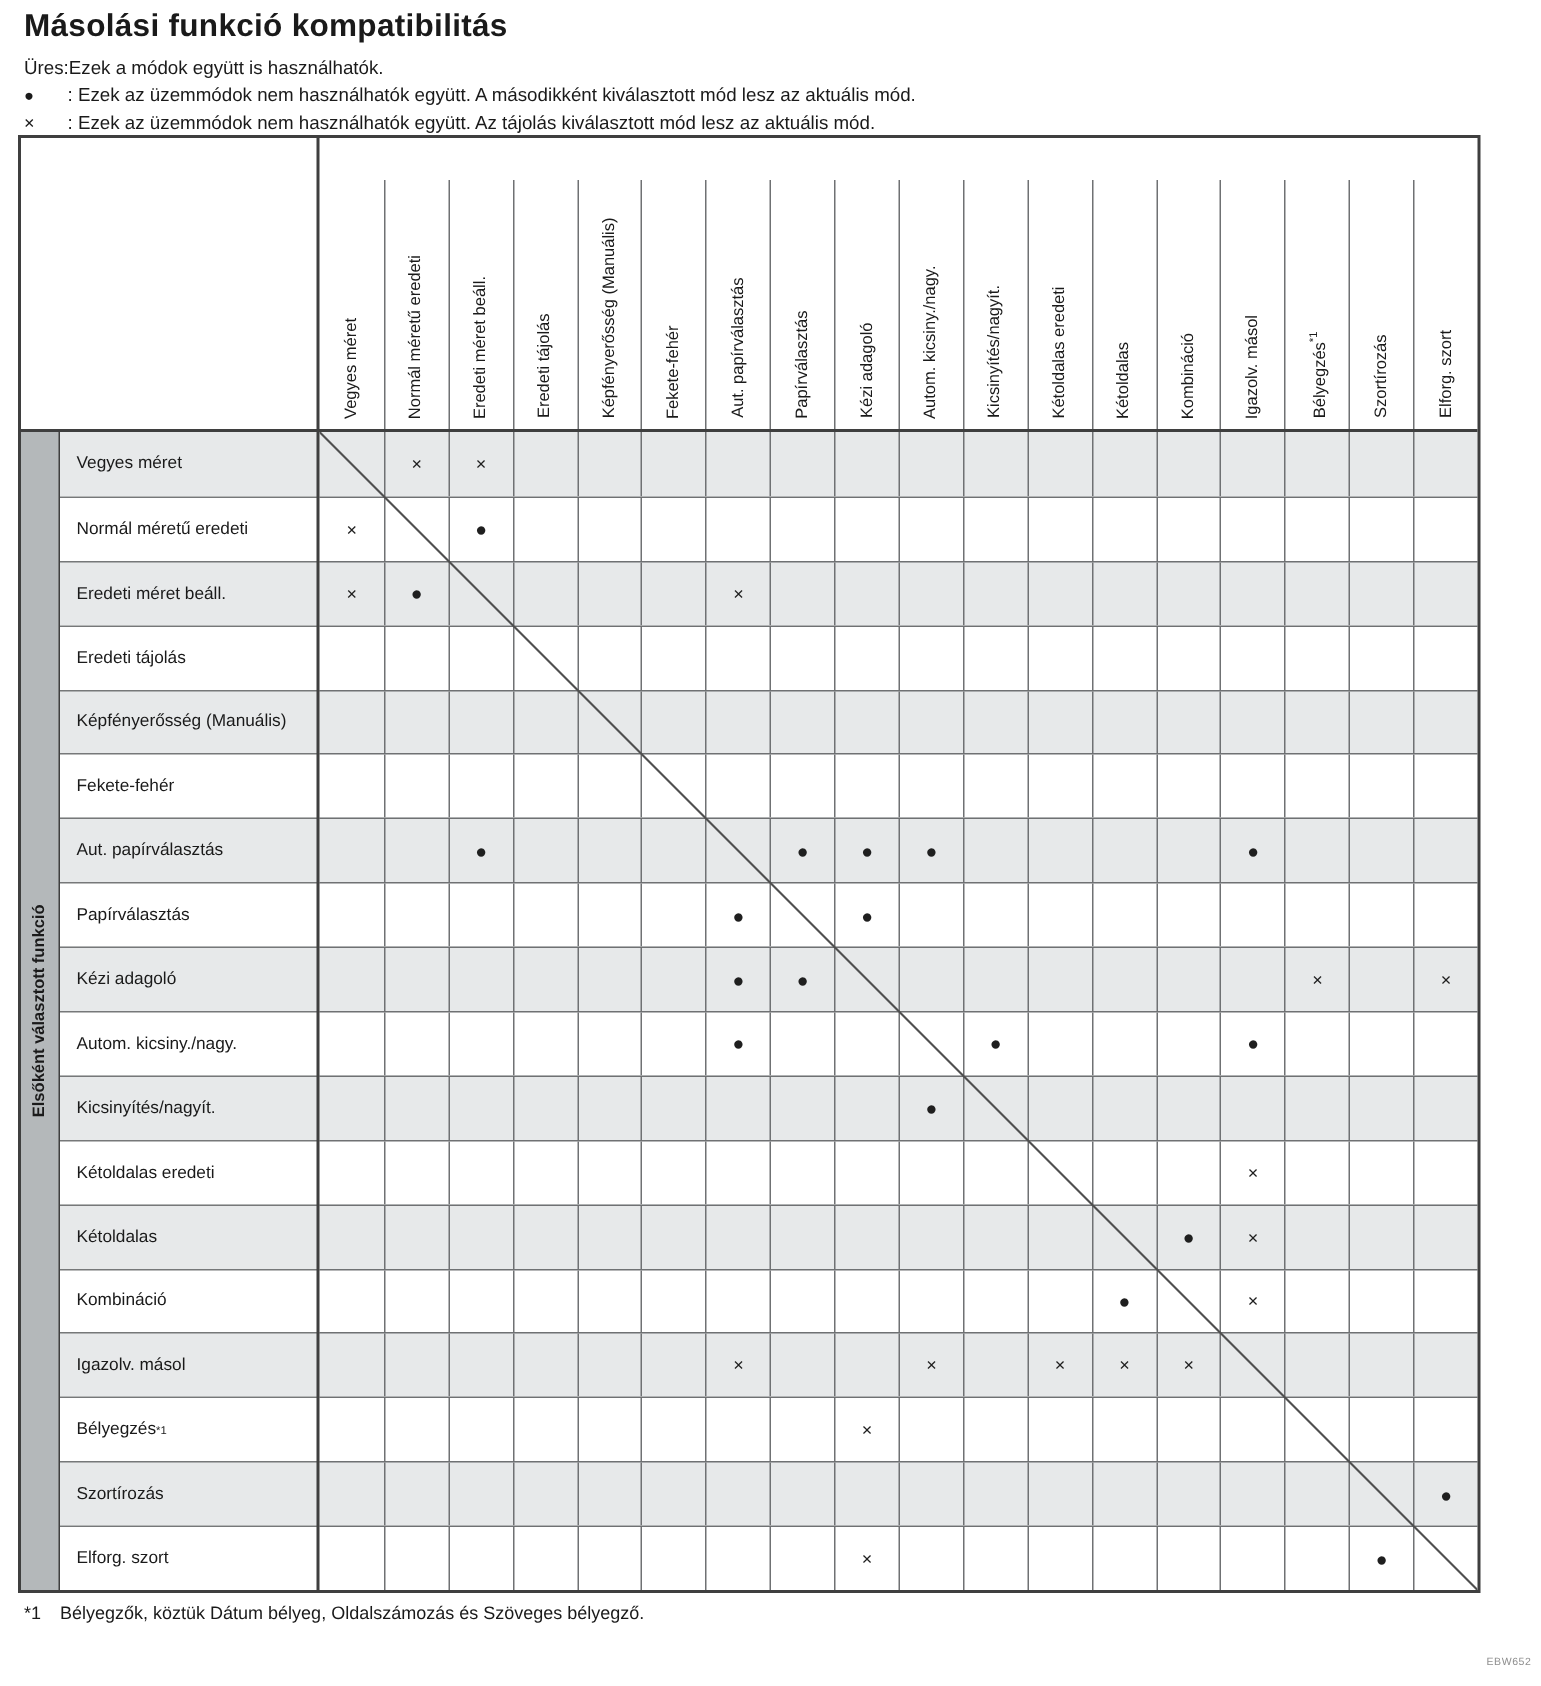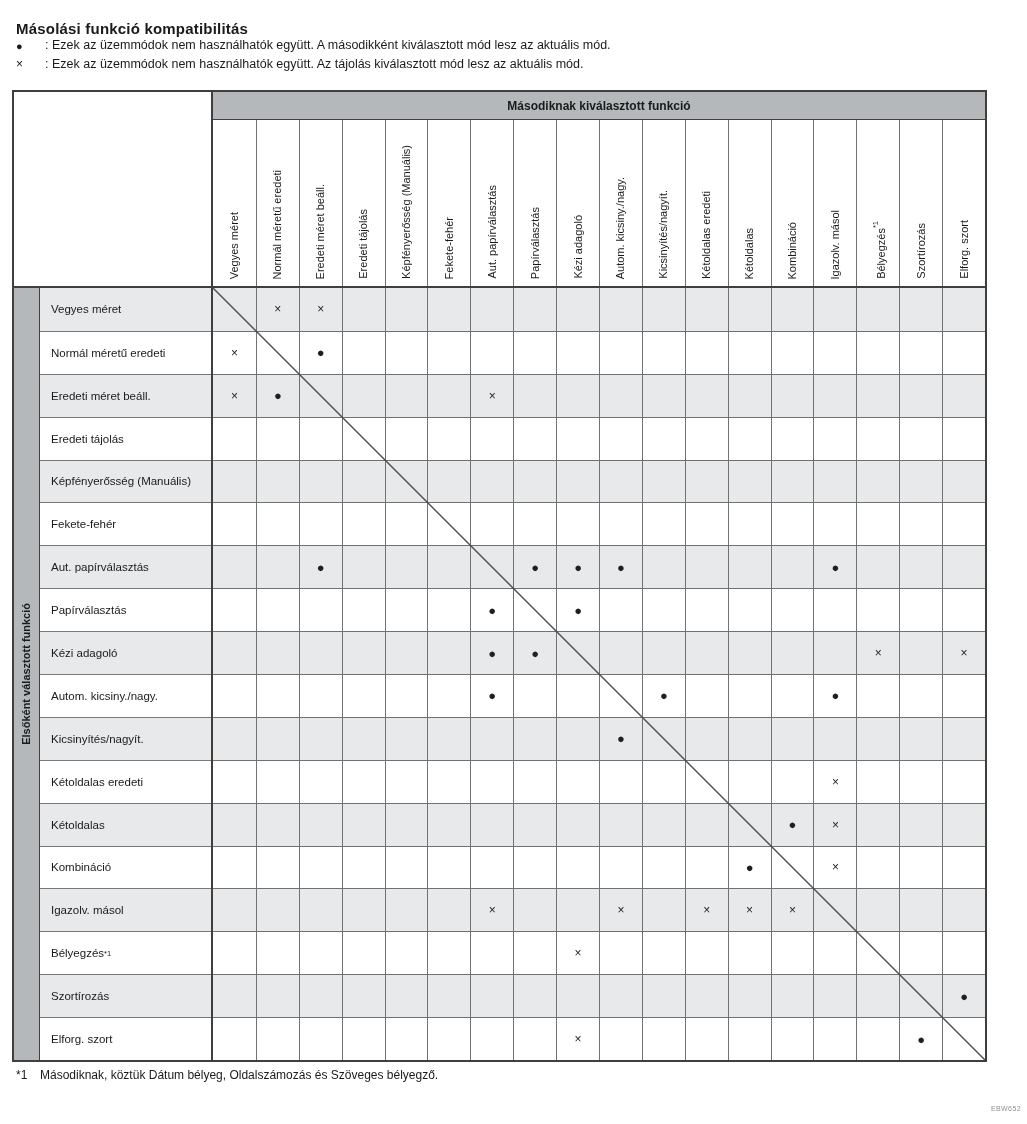--- a/index.html
+++ b/index.html
@@ -2,22 +2,22 @@
 <html lang="hu"><head>
 <meta charset="utf-8">
 <style>
   html,body{margin:0;padding:0;}
   body{
     width:1027px;height:1124px;position:relative;background:#ffffff;
     font-family:"Liberation Sans","DejaVu Sans",sans-serif;color:#1a1a1a;
     -webkit-font-smoothing:antialiased;
   }
   .page-title{
-    position:absolute;left:16px;top:20px;margin:0;
-    font-size:15px;font-weight:bold;letter-spacing:.2px;
+    position:absolute;left:16px;top:6px;margin:0;
+    font-size:21px;font-weight:bold;letter-spacing:.2px;
   }
   .legend{position:absolute;left:16px;top:36px;font-size:12.5px;line-height:18px;}
   .legend-row{display:flex;}
   .legend-sym{min-width:29px;flex:0 0 auto;}
   .legend-sym.sym-dot{font-size:11px;padding-top:1px;}
   .legend-sym.sym-x{font-size:12px;}
 
   
   .matrix{position:absolute;left:14px;top:92px;width:971px;height:968px;background:#fff;}
   .matrix::after{content:"";position:absolute;inset:-2px;border:2px solid #3f3f3f;pointer-events:none;}
@@ -81,35 +81,36 @@
   .footnote{position:absolute;left:16px;top:1068px;font-size:12px;display:flex;}
   .fn-marker{min-width:24px;flex:0 0 auto;}
   .doc-code{position:absolute;right:6px;top:1105px;font-size:7px;color:#8f8f8f;letter-spacing:.4px;}
 </style>
 </head>
 <body>
 
 <h1 class="page-title">Másolási funkció kompatibilitás</h1>
 
 <div class="legend">
+  <div class="legend-row">
+    <span class="legend-sym">Üres:</span>
+    <span class="legend-text">Ezek a módok együtt is használhatók.</span>
+  </div>
   <div class="legend-row">
     <span class="legend-sym sym-dot">●</span>
     <span class="legend-text">: Ezek az üzemmódok nem használhatók együtt. A másodikként kiválasztott mód lesz az aktuális mód.</span>
   </div>
   <div class="legend-row">
     <span class="legend-sym sym-x">×</span>
     <span class="legend-text">: Ezek az üzemmódok nem használhatók együtt. Az tájolás kiválasztott mód lesz az aktuális mód.</span>
   </div>
 </div>
 
 <div class="matrix">
   <div class="corner"></div>
-  <div class="col-band">
-    <span>Másodiknak kiválasztott funkció</span>
-  </div>
   <div class="col-headers" id="colHeaders">
       <div class="col-h">
         <span class="vlabel">Vegyes méret</span>
       </div>
       <div class="col-h">
         <span class="vlabel">Normál méretű eredeti</span>
       </div>
       <div class="col-h">
         <span class="vlabel">Eredeti méret beáll.</span>
       </div>
@@ -618,16 +619,16 @@
     </div>
   <svg class="diag" width="772" height="772">
     <line x1="0" y1="0" x2="772" y2="772" stroke="#4f4f4f" stroke-width="1.4"></line>
   </svg>
   <div class="sep-v"></div>
   <div class="sep-h"></div>
 </div>
 
 <div class="footnote">
   <span class="fn-marker">*1</span>
-  <span>Másodiknak, köztük Dátum bélyeg, Oldalszámozás és Szöveges bélyegző.</span>
+  <span>Bélyegzők, köztük Dátum bélyeg, Oldalszámozás és Szöveges bélyegző.</span>
 </div>
 
 <div class="doc-code">EBW652</div>
 
 </body></html>

